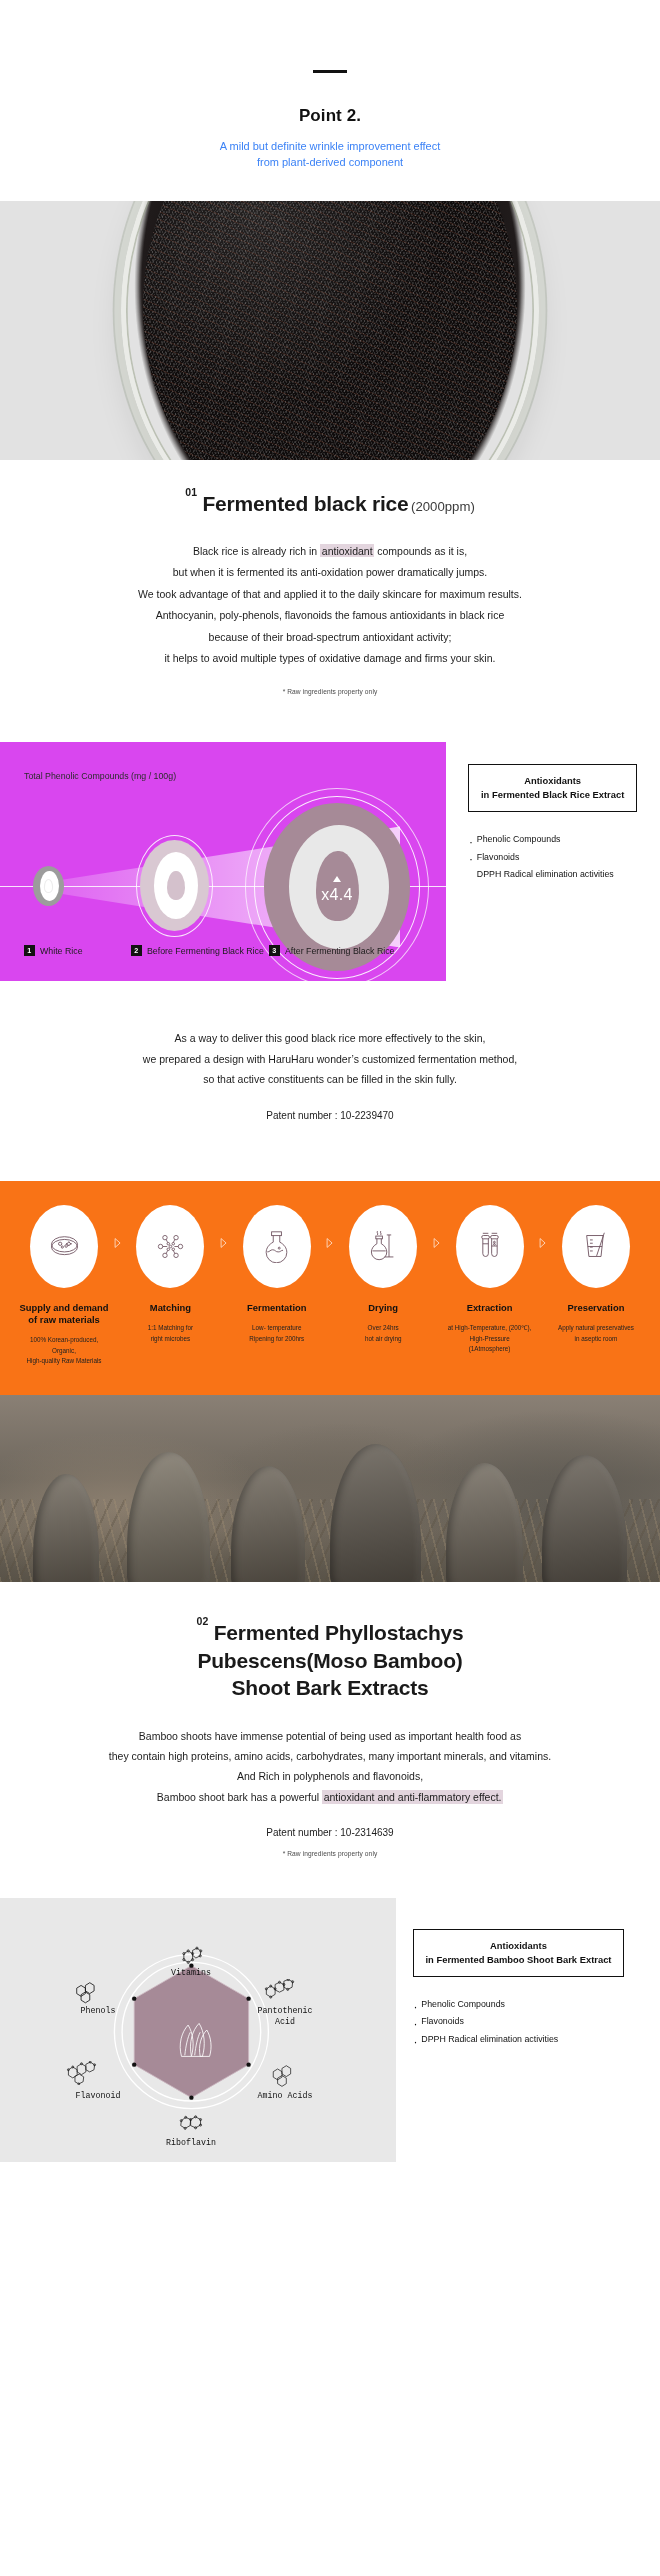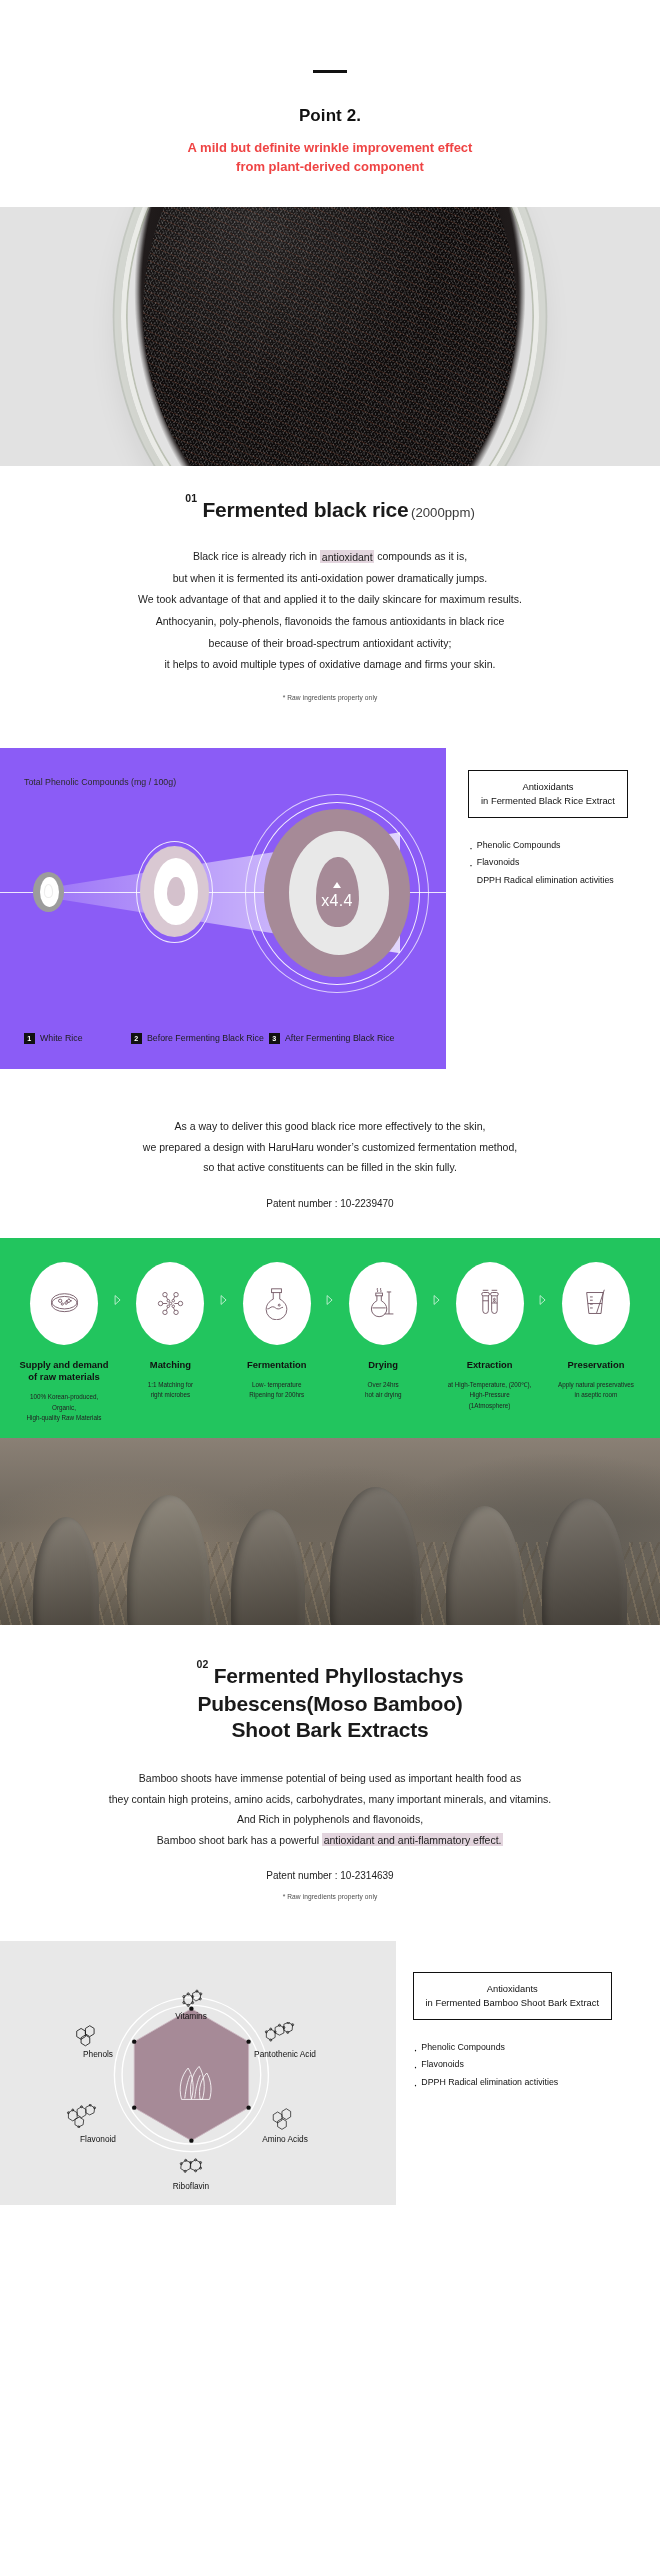--- a/index.html
+++ b/index.html
@@ -9,21 +9,21 @@
     font-family:"Liberation Sans", sans-serif;
     color:#1a1a1a;
     -webkit-font-smoothing:antialiased;
   }
   .page { width:660px; position:relative; overflow:hidden; }
 
   
   .intro { padding:70px 0 30px; text-align:center; background:#fff; }
   .intro-rule { width:34px; height:2.8px; background:#111; margin:0 auto 33px; }
   .point-label { font-size:17px; font-weight:bold; letter-spacing:0.1px; color:#111; margin-bottom:13.2px; }
-  .intro-sub { font-size:13px; line-height:1.45; color:#ef4444; font-weight:700; }
+  .intro-sub { font-size:11px; line-height:1.45; color:#3b82f6; font-weight:400; }
 
   
   .hero { width:660px; position:relative; overflow:hidden; }
   .hero-rice { height:259px; background:#e2e2e2; }
   .rice-bowl {
     position:absolute; left:50%; top:-138px; transform:translateX(-50%);
     width:418px; height:495px; border-radius:50%;
     background:
       radial-gradient(ellipse 60% 70% at 50% 45%, #191616 0%, #141111 55%, #201b1b 75%, rgba(35,30,30,0) 78%),
       radial-gradient(ellipse 62% 72% at 50% 45%, #0d0b0b 0%, #100d0d 70%, rgba(20,17,17,0) 74%);
@@ -76,21 +76,21 @@
   
   .copy { text-align:center; font-size:10.5px; line-height:2.05; color:#1c1c1c; padding:24px 0 0; }
   .copy.tight { line-height:1.95; }
   .hl { background:#e3d5de; padding:0.6px 1.7px; }
   .note { text-align:center; font-size:6.6px; color:#4a4a4a; padding-top:18.7px; letter-spacing:0.1px; }
   .patent { text-align:center; font-size:10px; color:#1c1c1c; padding-top:20px; }
 
   
   .panel-wrap { padding:47px 0 0; display:flex; align-items:flex-start; }
   .panel {
-    width:446px; height:321px; background:#8b5cf6; position:relative; overflow:hidden;
+    width:446px; height:239px; background:#d946ef; position:relative; overflow:hidden;
   }
   .panel-title { position:absolute; left:24px; top:29px; font-size:8.8px; color:#2b2b2b; }
   .axis-line { position:absolute; left:0; right:0; top:144px; height:0.6px; background:rgba(255,255,255,.85); }
   .cone {
     position:absolute; left:48px; top:84px; width:352px; height:121px;
     background:linear-gradient(90deg, rgba(255,255,255,.16), rgba(255,255,255,.75));
     clip-path:polygon(0% 46%, 100% 0%, 100% 100%, 0% 54%);
   }
   .ring { position:absolute; border-radius:50%; }
 
@@ -123,40 +123,40 @@
   .legend { position:absolute; left:24px; bottom:24px; display:flex; gap:0; }
   .leg { display:flex; align-items:flex-start; gap:5.5px; }
   .leg .box { width:10.5px; height:10.5px; background:#111; color:#fff; font-size:7.2px; font-weight:bold;
     display:flex; align-items:center; justify-content:center; flex:0 0 auto; margin-top:0.6px; }
   .leg .lbl { font-size:8.8px; line-height:1.45; color:#1c1c1c;text-align:center; }
   .leg1 { width:107px; }
   .leg2 { width:138px; }
 
   
   .callout { padding-left:22px; padding-top:22px; }
-  .callout .card { border:0.6px solid #111; padding:8.8px 12px; text-align:center; }
+  .callout .card { border:0.6px solid #111; padding:8.8px 12px; text-align:center;font-weight:bold; }
   .callout .card span { display:block; font-size:9.4px; line-height:1.5; color:#111; }
   .callout ul { list-style:none; margin-top:18.7px; }
   .callout li { font-size:8.8px; line-height:2.0; color:#111; position:relative; padding-left:8.8px; }
   .callout li.bullet::before { content:"·"; position:absolute; left:1.1px; top:-1.1px; font-size:12px; }
 
   
-  .process { background:#22c55e; padding:24px 0 15px; margin-top:29px; }
+  .process { background:#f97316; padding:24px 0 29px; margin-top:60px; }
   .steps { display:flex; align-items:flex-start; justify-content:center; padding:0 10px; }
   .step { width:91px; text-align:center; }
   .bubble { width:68px; height:83px; border-radius:50%; background:#fff; margin:0 auto 14.3px;
     display:flex; align-items:center; justify-content:center; }
   .step-ttl { font-size:9.4px; font-weight:bold; color:#111; line-height:1.3; margin-bottom:8.8px; }
   .step-desc { font-size:6.3px; line-height:1.65; color:#222; }
   .arrow { width:15.4px; margin-top:33px; display:flex; justify-content:center; }
   .arrow svg { opacity:.85; }
 
   
   .hex-wrap { padding:41px 0 66px; display:flex; align-items:flex-start; }
-  .hexpanel { width:396px; height:264px; background:#e8e8e8; position:relative; }
+  .hexpanel { width:396px; height:264px; background:#e8e8e8; position:relative;font-family:Liberation Mono, monospace; }
   .hexpanel .label { position:absolute; text-align:center; font-size:8.3px; color:#111; line-height:1.3; }
   .hexpanel .mol { position:absolute; }
 
   .bottom-callout { padding-left:16.5px; padding-top:31px; }
 </style>
 </head>
 <body>
 
 <div class="page">
 

